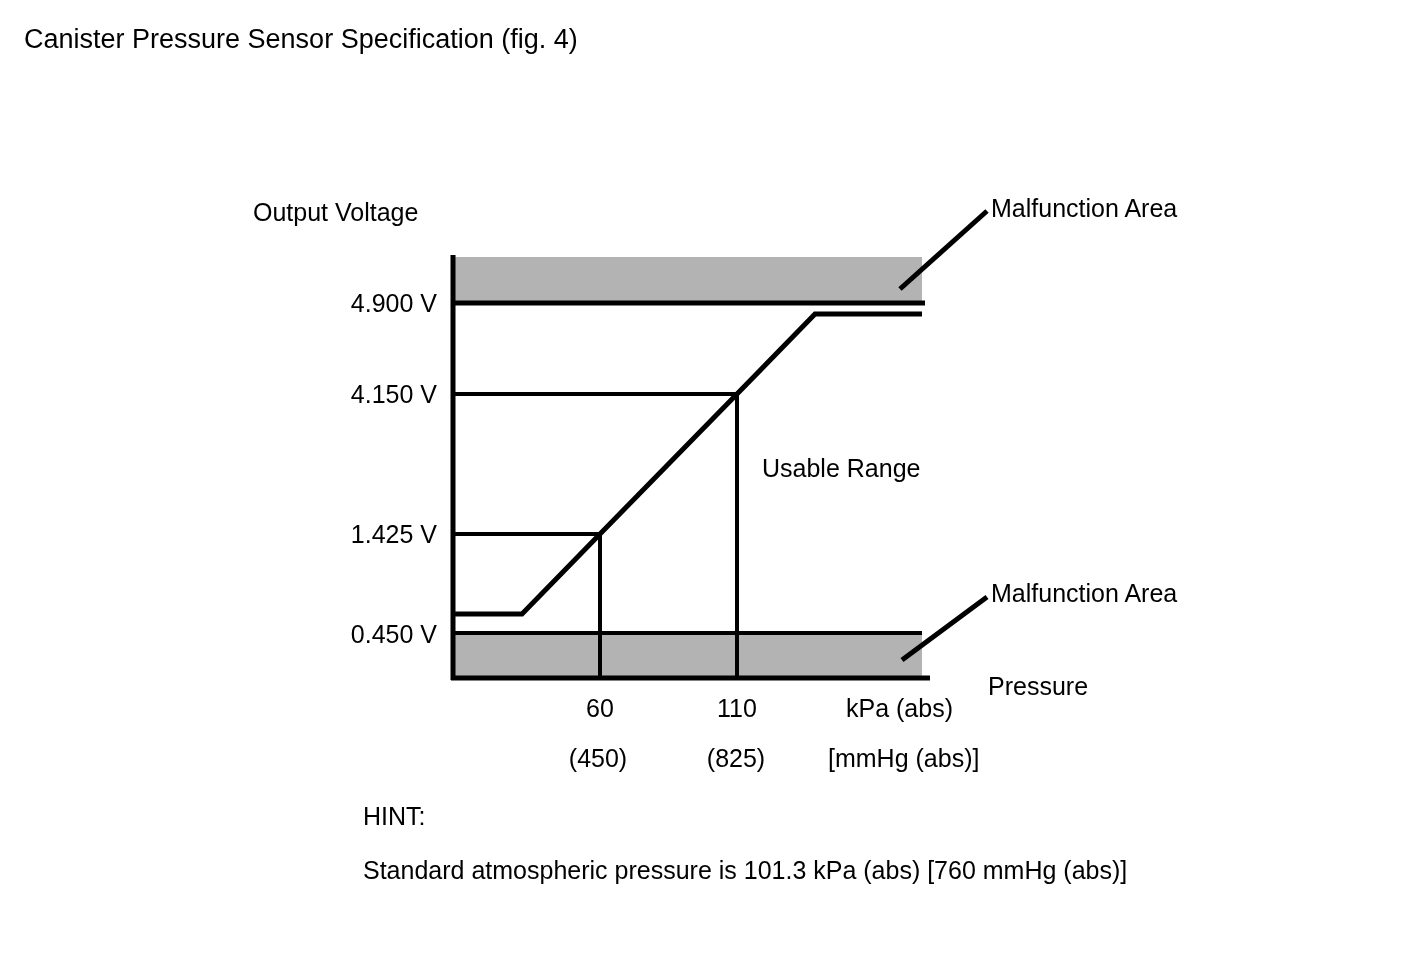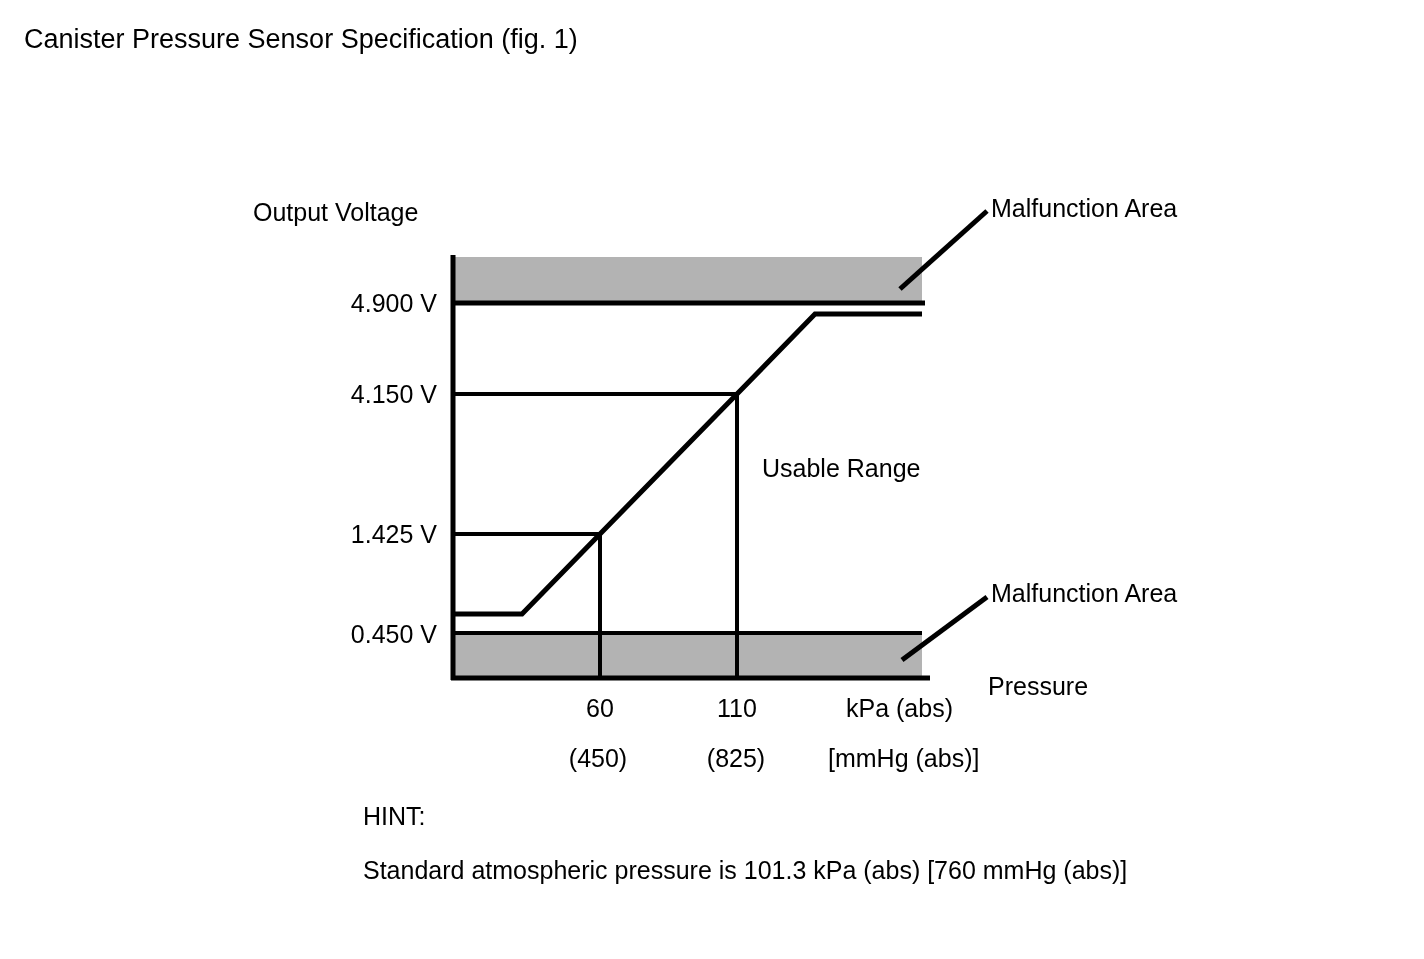--- a/index.html
+++ b/index.html
@@ -54,21 +54,21 @@
   .t-hint { font-size: 25px; }
   .anchor-end { text-anchor: end; }
   .anchor-mid { text-anchor: middle; }
   .anchor-start { text-anchor: start; }
 </style>
 </head>
 <body>
 
 <div id="page">
 
-  <div class="figure-title">Canister Pressure Sensor Specification (fig. 1)</div>
+  <div class="figure-title">Canister Pressure Sensor Specification (fig. 4)</div>
 
   <div class="chart-wrap">
     <svg class="chart" viewBox="0 0 1424 959" xmlns="http://www.w3.org/2000/svg">
 
       <rect x="453" y="257" width="469" height="45" fill="#b3b3b3"></rect>
       <rect x="453" y="633" width="469" height="45" fill="#b3b3b3"></rect>
 
       <line x1="453" y1="255" x2="453" y2="680" stroke="#000000" stroke-width="5"></line>
       <line x1="451" y1="678" x2="930" y2="678" stroke="#000000" stroke-width="5"></line>
 

